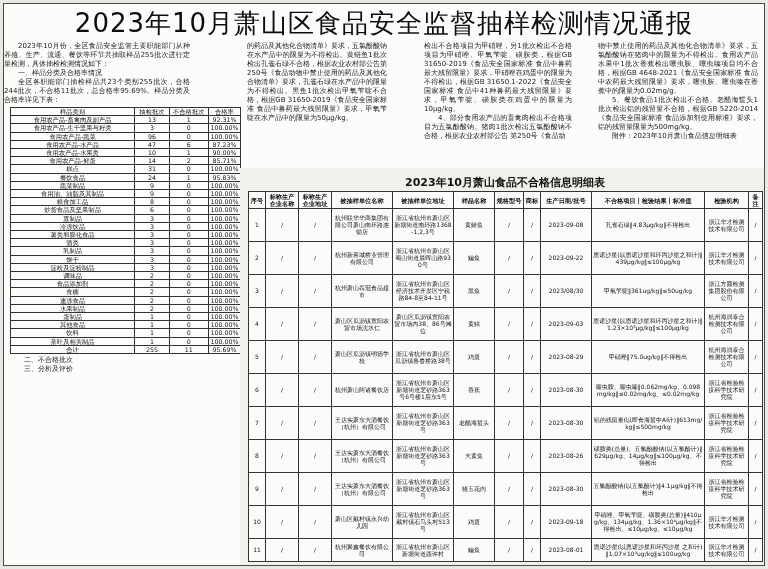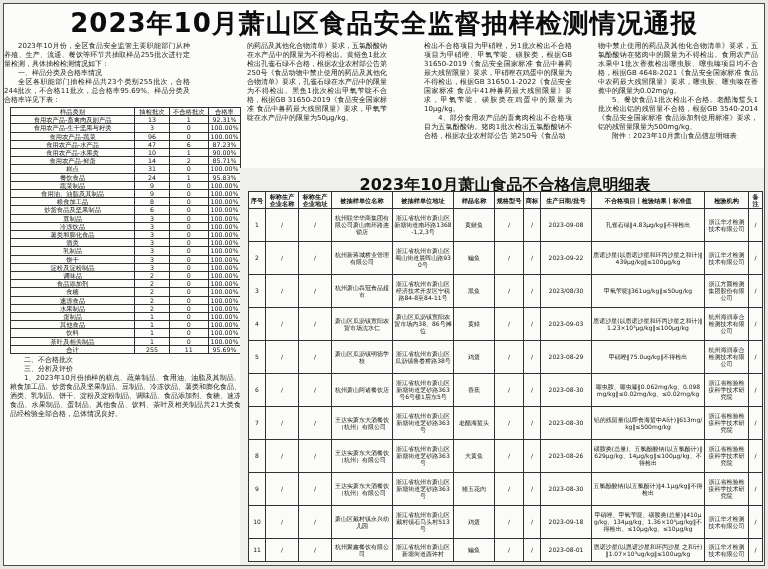--- a/index.html
+++ b/index.html
@@ -1,37 +1,37 @@
 <!DOCTYPE html>
 <html><head>
 <meta charset="utf-8">
 <style>
   *{margin:0;padding:0;box-sizing:border-box}
   html,body{width:768px;height:569px;overflow:hidden}
   body{position:relative;background:#e9e8e4;font-family:"DejaVu Sans",sans-serif;color:#141414}
   .frame{position:absolute;inset:3px;border:1px solid #4a4a4a;background:#fcfcfa}
-  .page-title{position:absolute;top:6px;left:0;right:0;text-align:center;font-size:26px;font-weight:bold;letter-spacing:1px;color:#0d0d0d}
+  .page-title{position:absolute;top:6px;left:0;right:0;text-align:center;font-size:26px;font-weight:normal;letter-spacing:1px;color:#0d0d0d}
   .textcol{position:absolute;font-size:7px;line-height:9px;text-align:justify;color:#1c1c1c}
   .textcol p{text-indent:2em}
   .textcol p.cont{text-indent:0}
   .col1a{left:4px;top:42px;width:186px}
   .col1b{left:10px;top:356px;width:231px}
   .col2{left:247px;top:42px;width:140px}
   .col3{left:424px;top:42px;width:148px}
   .col4{left:598px;top:42px;width:160px}
   table{border-collapse:collapse;table-layout:fixed}
   .sum-table{position:absolute;left:10px;top:107px;width:231px;height:246px;font-size:6.3px;line-height:7.2px}
   .sum-table th,.sum-table td{border:1px solid #333;text-align:center;padding:0;overflow:hidden;white-space:nowrap;font-weight:normal}
   .sum-table th{font-size:6.3px}
   .sum-table td:nth-child(1),.sum-table th:nth-child(1){width:54%}
   .sum-table td:nth-child(2),.sum-table th:nth-child(2){width:15%}
   .sum-table td:nth-child(3),.sum-table th:nth-child(3){width:17%}
   .sum-table td:nth-child(4),.sum-table th:nth-child(4){width:14%}
   .wash{position:absolute;left:240px;top:168px;right:4px;bottom:4px;background:#f0f0ec}
-  .detail-title{position:absolute;left:248px;top:175px;width:514px;text-align:center;font-size:16px;font-weight:600;color:#111}
+  .detail-title{position:absolute;left:248px;top:175px;width:514px;text-align:center;font-size:11px;font-weight:600;color:#111}
   .detail-table{position:absolute;left:248px;top:191px;width:514px;height:371px;font-size:6px;line-height:7px;background:#fbfbf9}
   .detail-table th,.detail-table td{border:1px solid #333;text-align:center;vertical-align:middle;padding:1px;word-break:break-all;overflow:hidden}
   .detail-table th{font-size:6.2px;font-weight:bold}
   .detail-table col.c1{width:17px}.detail-table col.c2{width:33px}.detail-table col.c3{width:33px}
   .detail-table col.c4{width:61px}.detail-table col.c5{width:61px}.detail-table col.c6{width:41px}
   .detail-table col.c7{width:29px}.detail-table col.c8{width:17px}.detail-table col.c9{width:51px}
   .detail-table col.c10{width:113px}.detail-table col.c11{width:44px}.detail-table col.c12{width:14px}
 </style>
 </head>
 <body>
@@ -229,35 +229,34 @@
         <td>255</td>
         <td>11</td>
         <td>95.69%</td>
       </tr>
     </tbody>
 </table>
 
 <div class="textcol col1b">
   <p>二、不合格批次</p>
   <p>三、分析及评价</p>
-  <p>1、2023年10月份抽样的糕点、蔬菜制品、食用油、油脂及其制品、粮食加工品、炒货食品及坚果制品、豆制品、冷冻饮品、薯类和膨化食品、酒类、乳制品、饼干、淀粉及淀粉制品、调味品、食品添加剂、食糖、速冻食品、水果制品、蛋制品、其他食品、饮料、茶叶及相关制品共21大类食品经检验全部合格，总体情况良好。</p>
 </div>
 
 <div class="textcol col2">
   <p class="cont">的药品及其他化合物清单》要求，五氯酚酸钠在水产品中的限量为不得检出。黄鲢鱼1批次检出孔雀石绿不合格，根据农业农村部公告第250号《食品动物中禁止使用的药品及其他化合物清单》要求，孔雀石绿在水产品中的限量为不得检出。黑鱼1批次检出甲氧苄啶不合格，根据GB 31650-2019《食品安全国家标准 食品中兽药最大残留限量》要求，甲氧苄啶在水产品中的限量为50μg/kg。</p>
 </div>
 
 <div class="textcol col3">
   <p class="cont">检出不合格项目为甲硝唑，另1批次检出不合格项目为甲硝唑、甲氧苄啶、磺胺类，根据GB 31650-2019《食品安全国家标准 食品中兽药最大残留限量》要求，甲硝唑在鸡蛋中的限量为不得检出，根据GB 31650.1-2022《食品安全国家标准 食品中41种兽药最大残留限量》要求，甲氧苄啶、磺胺类在鸡蛋中的限量为10μg/kg。</p>
   <p>4、部分食用农产品的畜禽肉检出不合格项目为五氯酚酸钠。猪肉1批次检出五氯酚酸钠不合格，根据农业农村部公告 第250号《食品动</p>
 </div>
 
 <div class="textcol col4">
   <p class="cont">物中禁止使用的药品及其他化合物清单》要求，五氯酚酸钠在猪肉中的限量为不得检出。食用农产品水果中1批次香蕉检出噻虫胺、噻虫嗪项目均不合格，根据GB 4648-2021《食品安全国家标准 食品中农药最大残留限量》要求，噻虫胺、噻虫嗪在香蕉中的限量为0.02mg/g。</p>
-  <p>5、餐饮食品1批次检出不合格。老醋海蜇头1批次检出铝的残留量不合格，根据GB 3540-2014《食品安全国家标准 食品添加剂使用标准》要求，铝的残留量限量为500mg/kg。</p>
+  <p>5、餐饮食品1批次检出不合格。老醋海蜇头1批次检出铝的残留量不合格，根据GB 5220-2014《食品安全国家标准 食品添加剂使用标准》要求，铝的残留量限量为500mg/kg。</p>
   <p>附件：2023年10月萧山食品信息明细表</p>
 </div>
 
 <div class="wash"></div>
 
 <div class="detail-title">2023年10月萧山食品不合格信息明细表</div>
 
 <table class="detail-table">
   <colgroup>
     <col class="c1">

